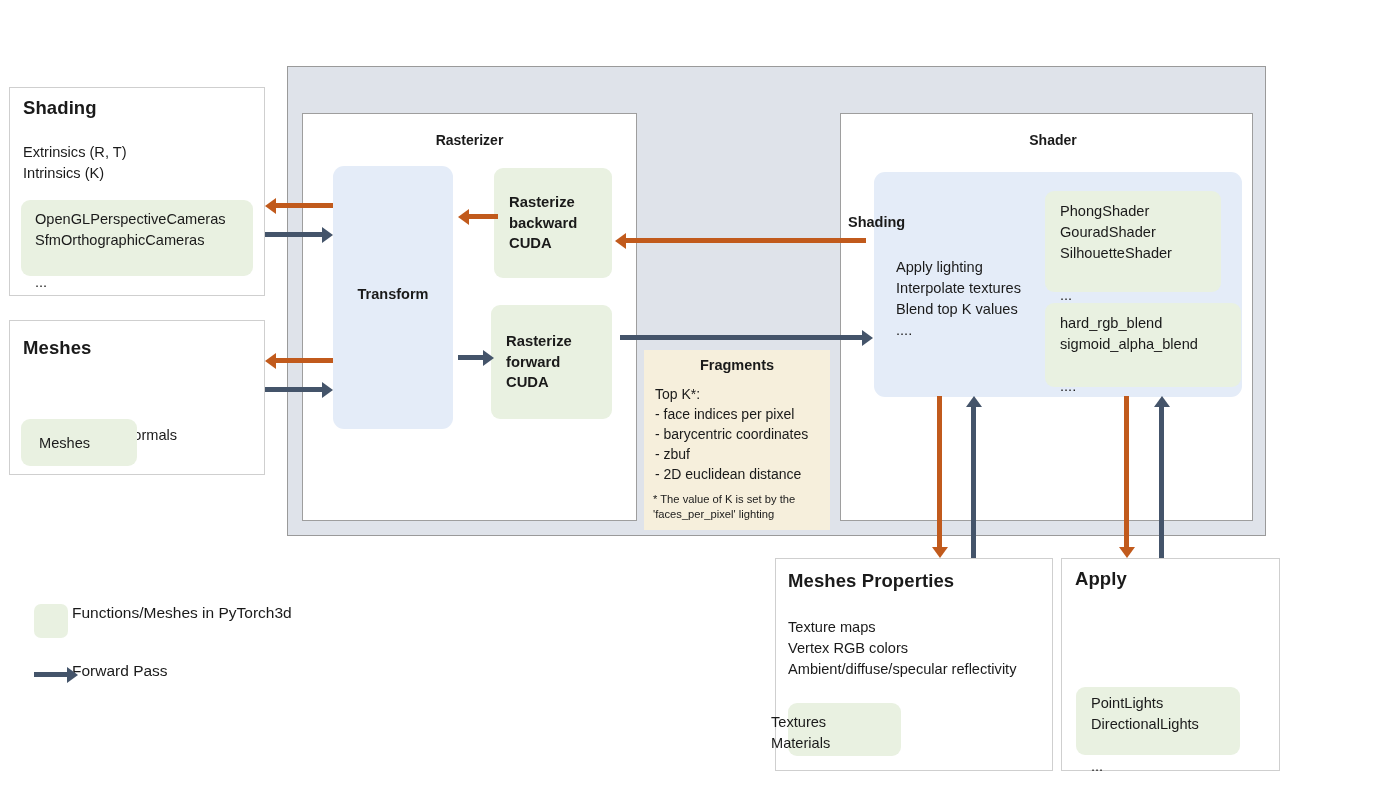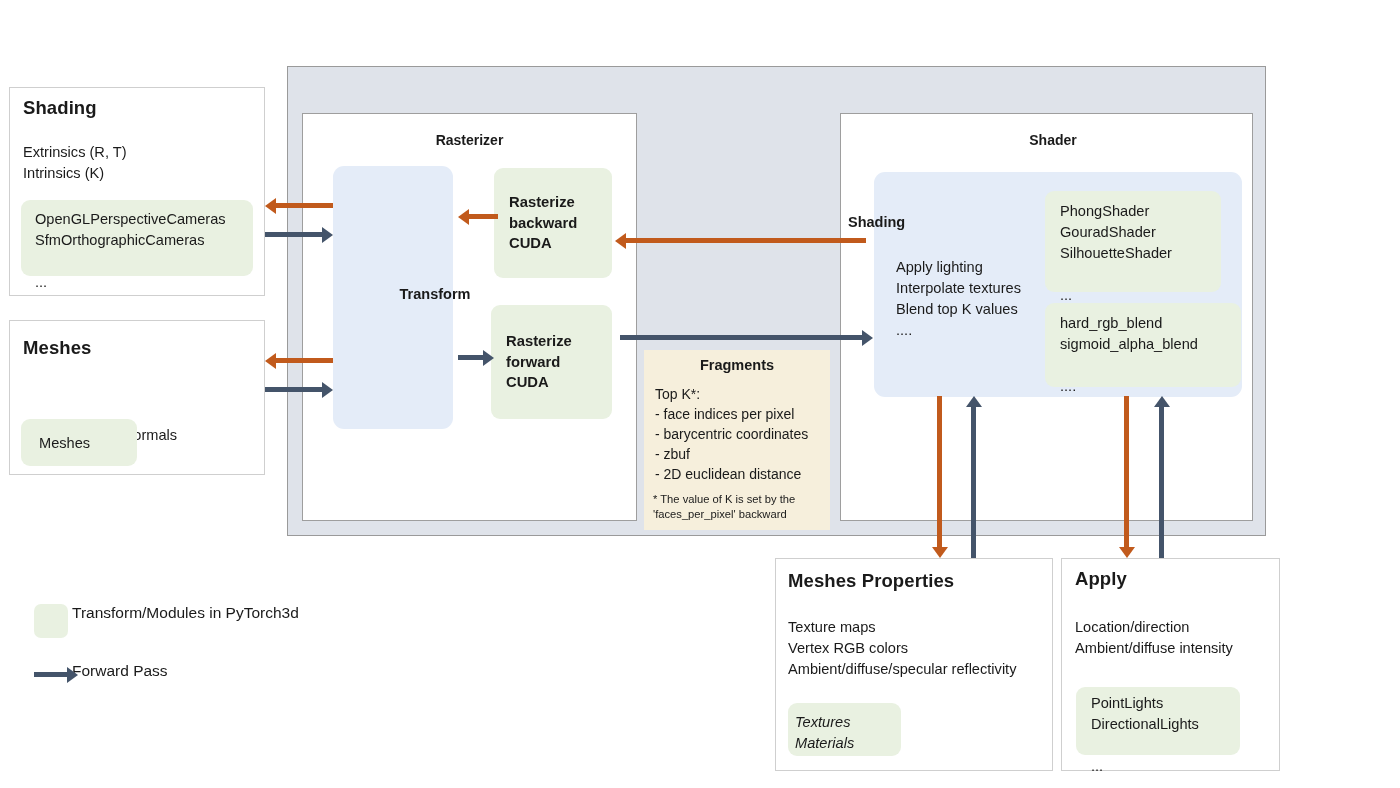--- a/index.html
+++ b/index.html
@@ -137,41 +137,41 @@
 <div id="canvas">
 
   <div class="abs renderer-outer" style="left:287px; top:66px; width:979px; height:470px;"></div>
 
 
   <div class="abs renderer-inner" style="left:302px; top:113px; width:335px; height:408px;"></div>
 
   <div class="abs h-sec center" style="left:302px; top:132px; width:335px;">Rasterizer</div>
 
   <div class="abs blue" style="left:333px; top:166px; width:120px; height:263px;"></div>
-  <div class="abs h-sub center" style="left:333px; top:286px; width:120px;padding-left:42px;">Transform</div>
+  <div class="abs h-sub center" style="left:333px; top:286px; width:120px;">Transform</div>
 
   <div class="abs green" style="left:494px; top:168px; width:118px; height:110px;"></div>
   <div class="abs boldcell" style="left:509px; top:192px; width:100px;">Rasterize
 backward
 CUDA</div>
 
   <div class="abs green" style="left:491px; top:305px; width:121px; height:114px;"></div>
   <div class="abs boldcell" style="left:506px; top:331px; width:104px;">Rasterize
 forward
 CUDA</div>
 
   <div class="abs cream" style="left:644px; top:350px; width:186px; height:180px;"></div>
   <div class="abs h-sub center" style="left:644px; top:357px; width:186px;">Fragments</div>
   <div class="abs body-sm" style="left:655px; top:384px; width:180px;">Top K*:
 - face indices per pixel
 - barycentric coordinates
 - zbuf
 - 2D euclidean distance</div>
   <div class="abs tiny" style="left:653px; top:492px; width:180px;">* The value of K is set by the
-'faces_per_pixel' backward</div>
+'faces_per_pixel' lighting</div>
 
   <div class="abs renderer-inner" style="left:840px; top:113px; width:413px; height:408px;"></div>
 
   <div class="abs h-sec center" style="left:840px; top:132px; width:426px;">Shader</div>
 
   <div class="abs blue" style="left:874px; top:172px; width:368px; height:225px;"></div>
 
   <div class="abs h-sub" style="left:848px; top:214px; width:160px;">Shading</div>
   <div class="abs body-txt" style="left:896px; top:257px; width:160px;">Apply lighting
 Interpolate textures
@@ -208,27 +208,25 @@
   <div class="abs body-txt" style="left:39px; top:433px; width:100px;">Meshes</div>
 
   <div class="abs wbox" style="left:775px; top:558px; width:278px; height:213px;"></div>
   <div class="abs h-title" style="left:788px; top:570px; width:260px;">Meshes Properties</div>
   <div class="abs body-txt" style="left:788px; top:617px; width:270px;">Texture maps
 Vertex RGB colors
 Ambient/diffuse/specular reflectivity
 
 ...</div>
   <div class="abs green" style="left:788px; top:703px; width:113px; height:53px;"></div>
-  <div class="abs body-txt" style="left:795px; top:712px; width:110px;font-style:italic;">Textures
+  <div class="abs body-txt" style="left:771px; top:712px; width:110px;">Textures
 Materials</div>
 
   <div class="abs wbox" style="left:1061px; top:558px; width:219px; height:213px;"></div>
   <div class="abs h-title" style="left:1075px; top:568px; width:200px;">Apply</div>
-  <div class="abs body-txt" style="left:1075px; top:617px; width:210px;">Location/direction
-Ambient/diffuse intensity</div>
   <div class="abs green" style="left:1076px; top:687px; width:164px; height:68px;"></div>
   <div class="abs body-txt" style="left:1091px; top:693px; width:150px;">PointLights
 DirectionalLights
 
 ...</div>
 
   <div class="arrow-h bw" style="left:265px; top:203px; width:68px;">
     <div class="shaft" style="left:10px; width:58px;"></div>
     <div class="head left" style="left:0;"></div>
   </div>
@@ -283,21 +281,21 @@
     <div class="head down" style="top:151px;"></div>
   </div>
 
   <div class="arrow-v fw" style="left:1159px; top:396px; height:162px;">
     <div class="shaft" style="top:10px; height:152px;"></div>
     <div class="head up" style="top:0;"></div>
   </div>
 
   <div class="legend-row" style="left:34px; top:604px;">
     <div class="legend-swatch abs" style="left:0; top:0;"></div>
-    <div class="legend-label">Transform/Modules in PyTorch3d</div>
+    <div class="legend-label">Functions/Meshes in PyTorch3d</div>
   </div>
 
   <div class="legend-row" style="left:34px; top:662px;">
     <div class="arrow-h fw abs" style="left:0; top:10px; width:44px;">
       <div class="shaft" style="left:0; width:34px;"></div>
       <div class="head right" style="left:33px;"></div>
     </div>
     <div class="legend-label">Forward Pass</div>
   </div>
 

